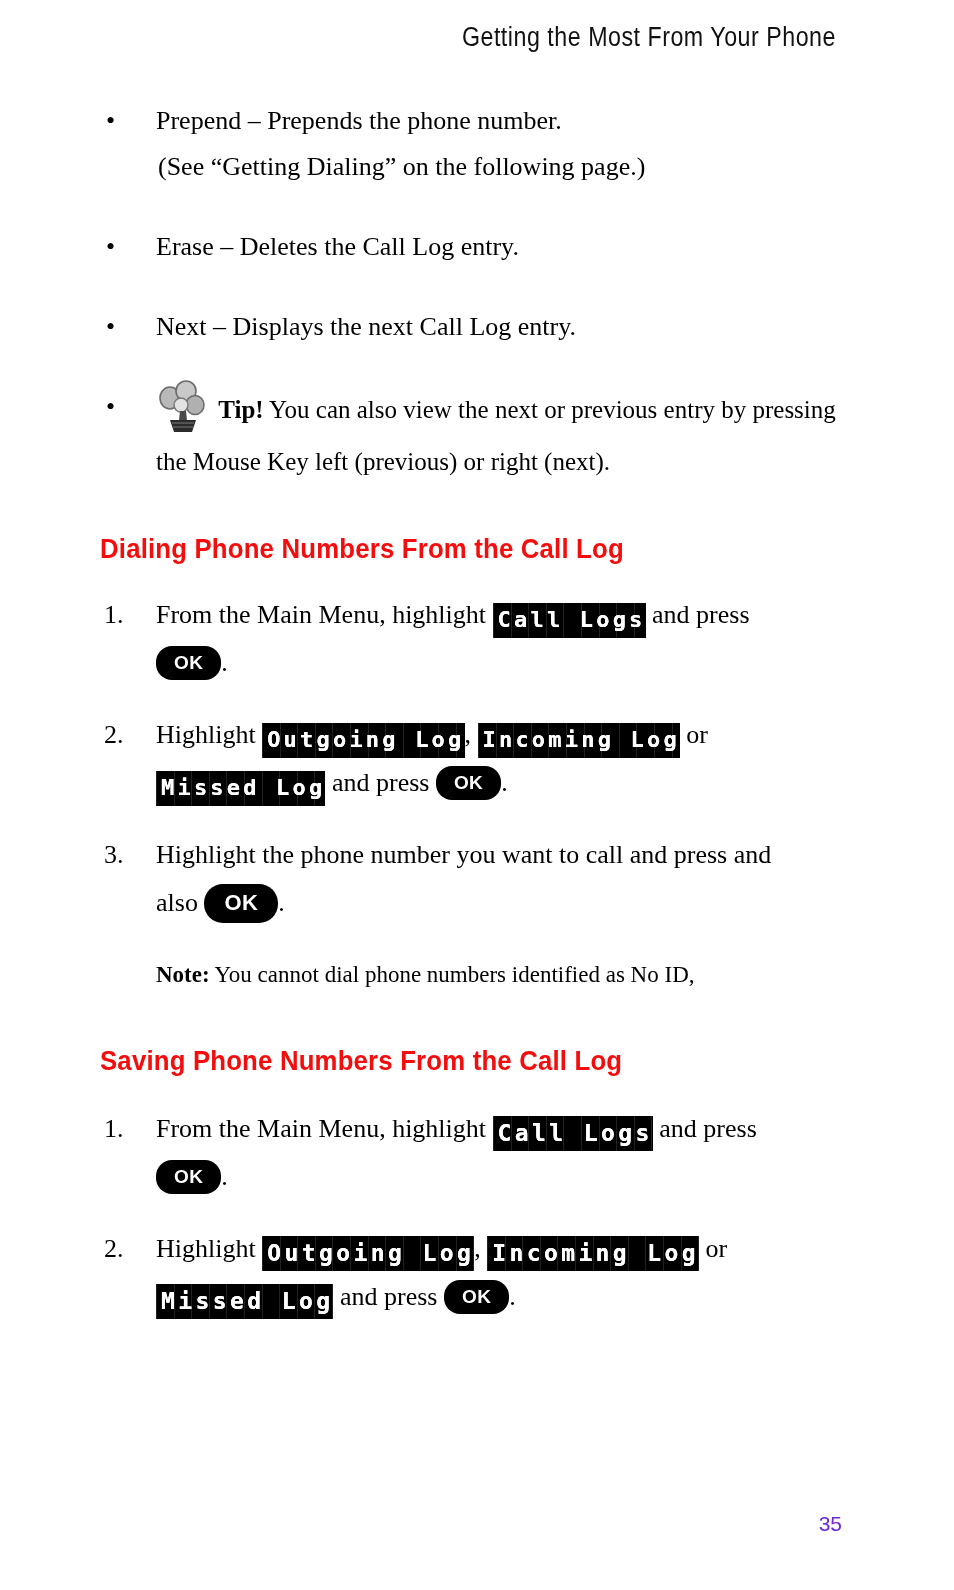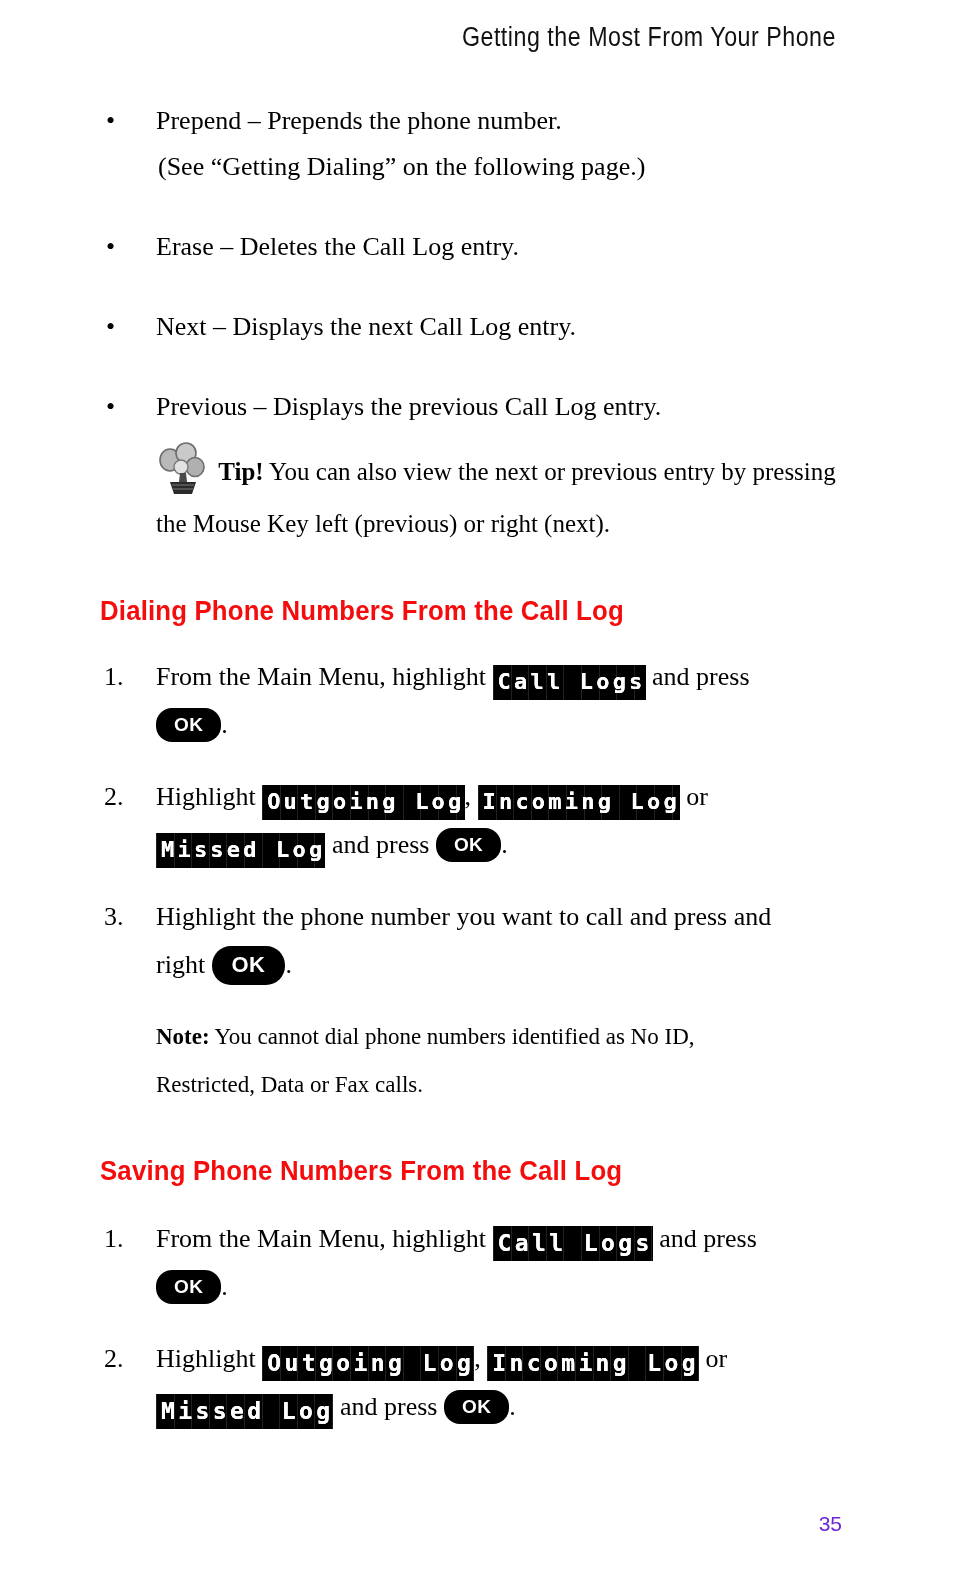--- a/index.html
+++ b/index.html
@@ -233,21 +233,20 @@
         <span>Erase – Deletes the Call Log entry.</span>
       </li>
 
       <li class="bullet-item">
         <span class="bullet-dot">•</span>
         <span>Next – Displays the next Call Log entry.</span>
       </li>
 
       <li class="bullet-item">
         <span class="bullet-dot">•</span>
-        <span>Previous – Displays the previous Call Log entry.</span>
       </li>
     </ul>
 
     <div class="tip-block">
       <span class="tip-icon">
         <svg viewBox="0 0 52 54" width="52" height="54" aria-hidden="true">
           <g>
             <ellipse cx="14" cy="18" rx="10" ry="11" fill="#b9b9b9" stroke="#6d6d6d" stroke-width="1.6"></ellipse>
             <ellipse cx="30" cy="11" rx="10" ry="10" fill="#c9c9c9" stroke="#6d6d6d" stroke-width="1.6"></ellipse>
             <ellipse cx="39" cy="25" rx="9" ry="9.5" fill="#b0b0b0" stroke="#6d6d6d" stroke-width="1.6"></ellipse>
@@ -288,30 +287,29 @@
           <span class="lcd">Missed Log</span>
           <span>and press</span>
           <span class="okkey">OK</span><span>.</span>
         </span>
       </li>
 
       <li class="step-item">
         <span class="step-num">3.</span>
         <span>Highlight the phone number you want to call and press and</span>
         <span class="step-line2">
-          <span>right</span>
+          <span>also</span>
           <span class="okkey okkey-lg">OK</span><span>.</span>
         </span>
       </li>
     </ol>
 
     <div class="note-block">
       <span class="note-label">Note:</span>
       <span>You cannot dial phone numbers identified as No ID,</span>
-      <span class="note-line2">Restricted, Data or Fax calls.</span>
     </div>
 
     <div class="section-heading heading-saving">Saving Phone Numbers From the Call Log</div>
 
     <ol class="steps">
 
       <li class="step-item">
         <span class="step-num">1.</span>
         <span>From the Main Menu, highlight</span>
         <span class="lcd lcd-lg">Call Logs</span>

